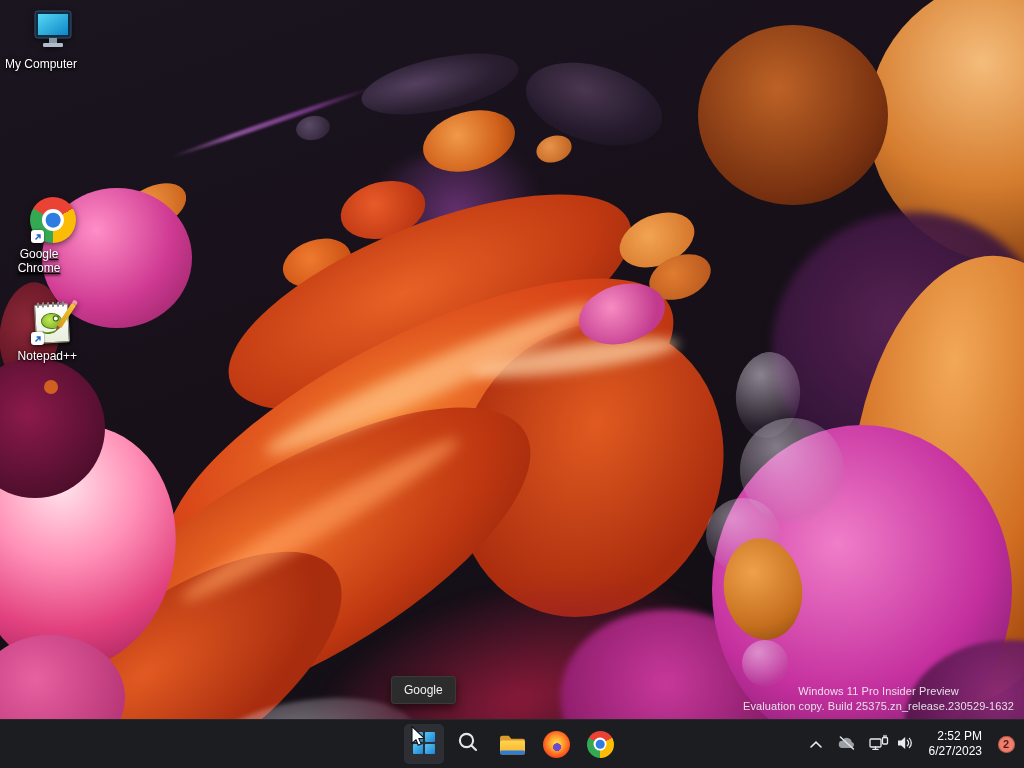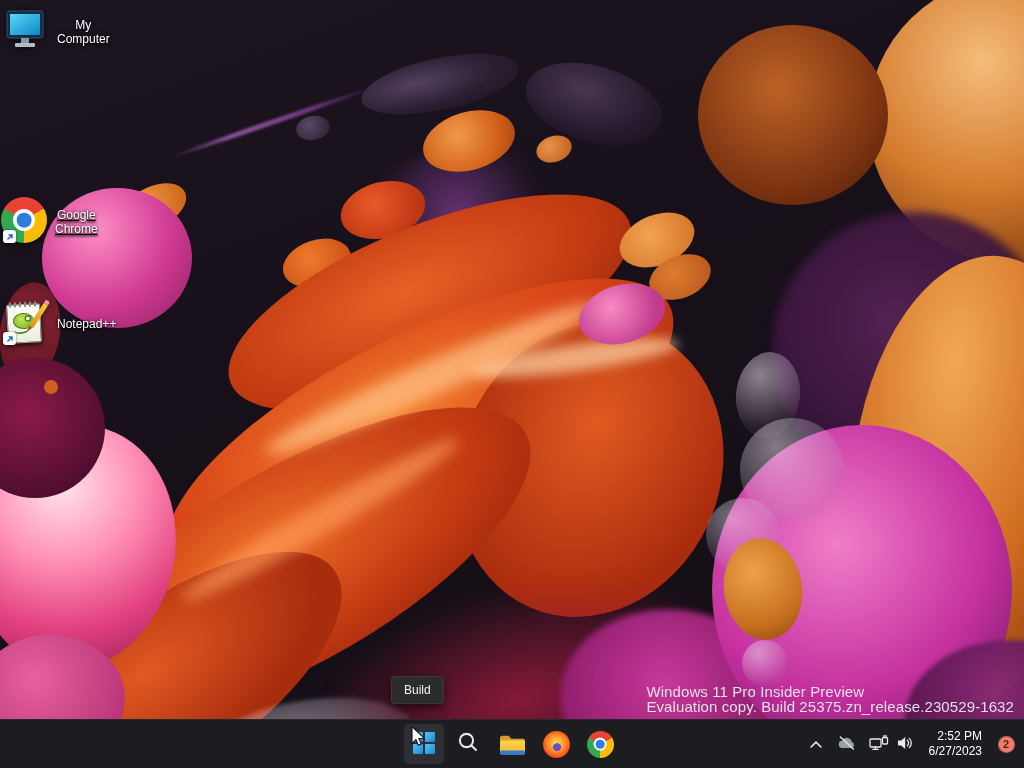--- a/index.html
+++ b/index.html
@@ -3,21 +3,21 @@
 <meta charset="utf-8">
 <style>
   html,body{margin:0;padding:0;width:1024px;height:768px;overflow:hidden;
     font-family:"Liberation Sans","DejaVu Sans",sans-serif;}
   .desktop{position:relative;width:1024px;height:768px;overflow:hidden;
     background:linear-gradient(160deg,#1b1520 0%,#171019 45%,#120d13 100%);}
   .wallpaper{position:absolute;inset:0;overflow:hidden;}
   .blob{position:absolute;border-radius:50%;}
 
   
-  .dicon{position:absolute;width:76px;display:flex;flex-direction:row;align-items:center;z-index:5;cursor:default;gap:8px;}
+  .dicon{position:absolute;width:76px;display:flex;flex-direction:column;align-items:flex-end;z-index:5;cursor:default;}
   .dicon .art{width:48px;height:48px;display:flex;align-items:center;justify-content:center;position:relative;
     filter:drop-shadow(0 2px 3px rgba(0,0,0,.55));}
   .dlabel{margin-top:3px;font-size:12px;line-height:14px;color:#fff;text-align:center;
     text-shadow:0 1px 2px rgba(0,0,0,.95),0 0 4px rgba(0,0,0,.7);}
   .badge-shortcut{position:absolute;left:2px;bottom:1px;width:13px;height:13px;background:#fff;
     border-radius:3px;box-shadow:0 0 2px rgba(0,0,0,.6);display:flex;align-items:center;justify-content:center;}
 
   .ff-art{border-radius:50%;background:
     radial-gradient(circle at 52% 60%, #6a4bd4 0 18%, rgba(0,0,0,0) 19%),
     radial-gradient(circle at 50% 46%, #ffd23e 0 10%, #ff9a2e 38%, #ff6320 60%, #e8341c 80%, #c5246e 96%);}
@@ -46,22 +46,22 @@
   .npp .tail{position:absolute;left:13px;top:27px;width:15px;height:7px;border-bottom:2px solid #4e8a12;
     border-radius:50%;transform:rotate(-8deg);}
   .npp .pencil{position:absolute;right:8px;top:4px;width:5px;height:27px;border-radius:1px;
     background:linear-gradient(#f2c92e,#d89a1e);transform:rotate(33deg);}
   .npp .pencil::before{content:"";position:absolute;top:-4px;left:0;width:5px;height:4px;background:#ef9aa8;
     border-radius:2px 2px 0 0;}
   .npp .pencil::after{content:"";position:absolute;bottom:-6px;left:0;width:0;height:0;
     border-left:2.5px solid transparent;border-right:2.5px solid transparent;border-top:6px solid #8a5a2a;}
 
   
-  .watermark{position:absolute;right:10px;bottom:54px;z-index:4;text-align:left;
-    color:rgba(238,238,242,.92);font-size:15px;line-height:15px;letter-spacing:.1px;}
+  .watermark{position:absolute;right:10px;bottom:54px;z-index:4;text-align:center;
+    color:rgba(238,238,242,.92);font-size:11px;line-height:15px;letter-spacing:.1px;}
 
   
   .tooltip{position:absolute;left:391px;top:676px;z-index:12;background:#2c2c2c;color:#f2f2f2;
     font-size:12px;padding:6px 12px;border-radius:4px;border:1px solid rgba(255,255,255,.07);
     box-shadow:0 4px 10px rgba(0,0,0,.55);}
 
   
   .taskbar{position:absolute;left:0;right:0;bottom:0;height:48px;background:#1c1d21;z-index:10;
     border-top:1px solid rgba(255,255,255,.05);display:flex;align-items:center;justify-content:center;}
   .tb-center{display:flex;align-items:center;gap:4px;}
@@ -177,21 +177,21 @@
     </div>
     <div class="dlabel">Notepad++</div>
   </div>
 
 
   <div class="watermark">
     <div>Windows 11 Pro Insider Preview</div>
     <div>Evaluation copy. Build 25375.zn_release.230529-1632</div>
   </div>
 
-  <div class="tooltip">Build</div>
+  <div class="tooltip">Google</div>
 
   <div class="taskbar">
     <div class="tb-center">
       <button class="tb-btn active">
         <span>
           <svg width="24" height="24" viewBox="0 0 24 24">
             <defs>
                 <linearGradient id="wg" x1="0" y1="0" x2="1" y2="1">
               <stop offset="0" stop-color="#55c5f5"></stop>
                   <stop offset="1" stop-color="#1e85d4"></stop>

